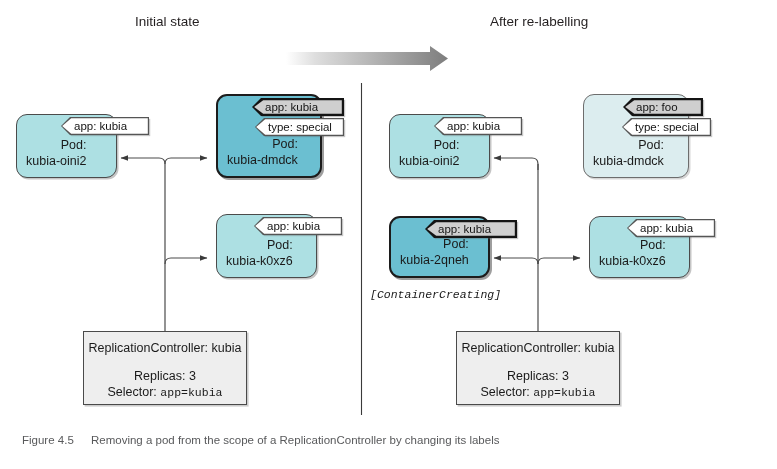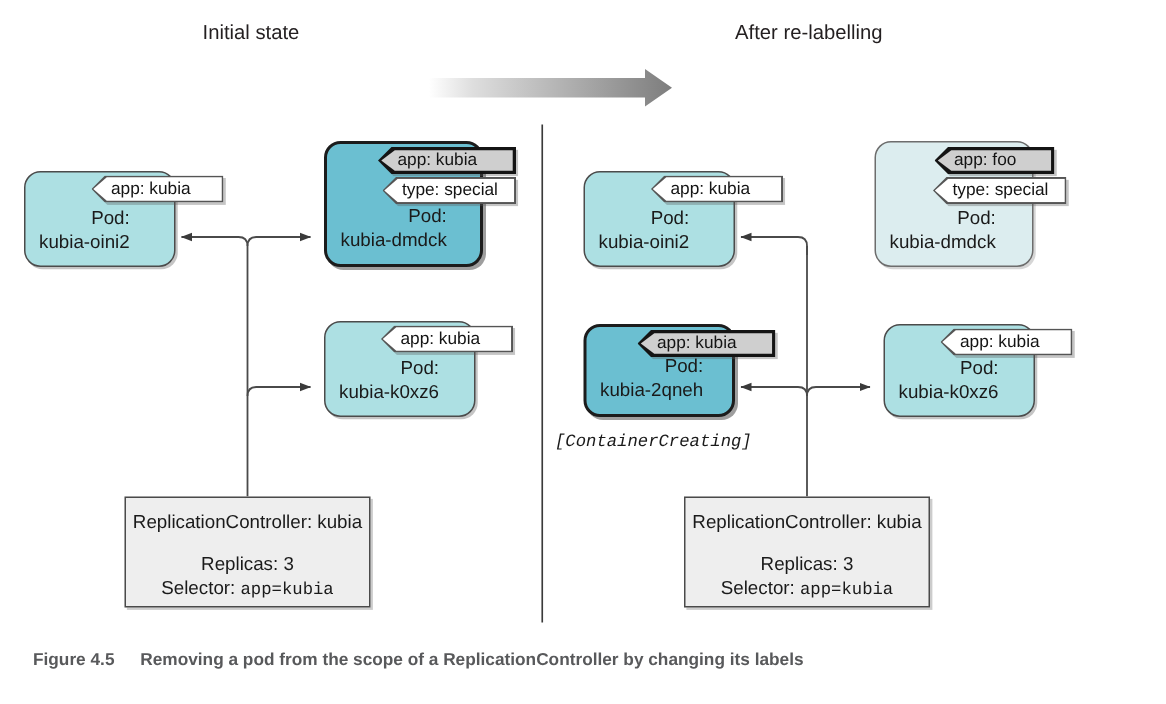--- a/index.html
+++ b/index.html
@@ -91,21 +91,21 @@
   .mono{font-family:"Liberation Mono", monospace;font-size:11.5px;}
 
   
   .status-text{
     position:absolute;font-family:"Liberation Mono", monospace;
     font-size:11.5px;color:#1a1a1a;white-space:nowrap;font-style:italic;
   }
 
   
   .caption{
-    position:absolute;font-size:11.5px;font-weight:bold;color:#58595b;
+    position:absolute;font-size:11.5px;font-weight:normal;color:#58595b;
     white-space:nowrap;
     text-align:center;
   }
   .caption .figno{margin-right:14px;}
 
   svg.wires{position:absolute;left:0;top:0;width:777px;height:469px;pointer-events:none;}
 </style>
 </head>
 <body>
 

